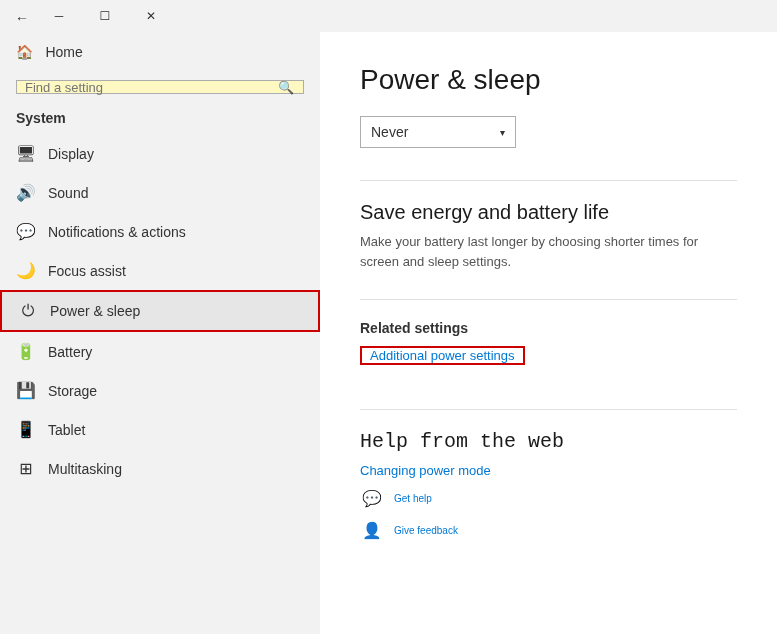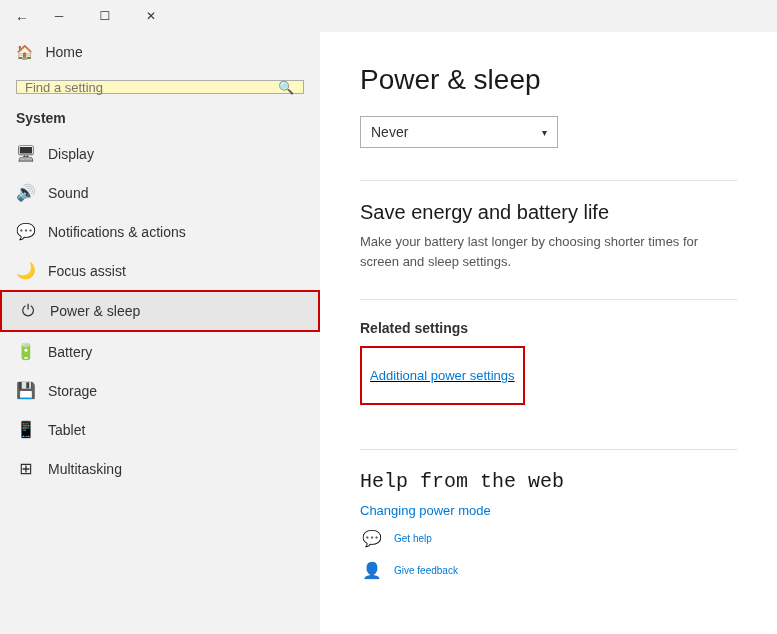--- a/index.html
+++ b/index.html
@@ -150,21 +150,21 @@
       font-size: 13px;
       color: #333;
       margin-bottom: 8px;
     }
 
     .dropdown {
       display: flex;
       align-items: center;
       border: 1px solid #adadad;
       background: white;
-      width: 198px;
+      width: 156px;
       height: 32px;
       padding: 0 10px;
       cursor: pointer;
       margin-bottom: 32px;
       justify-content: space-between;
       gap: 36px;
     }
     .dropdown span { font-size: 14px; color: #333; }
     .dropdown .chevron { font-size: 10px; color: #333; }
 
@@ -196,24 +196,23 @@
       cursor: pointer;
     }
     .link-item a {
       font-size: 13px;
       color: #0078d4;
       text-decoration: none;
     }
 
     .related-link-box {
       border: 2px solid #cc0000;
-      padding: 20px 8px;
+      padding: 0 8px;
       display: inline-block;
       margin-bottom: 24px;
-      text-decoration: underline;
     }
 
     .help-title {
       font-size: 20px;
       font-weight: 300;
       color: #1a1a1a;
       margin-bottom: 10px;
       font-family: Liberation Mono, monospace;
     }
 

